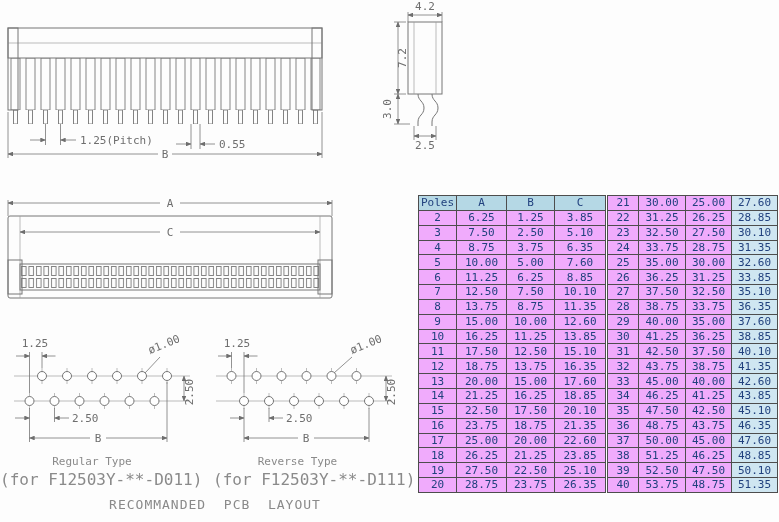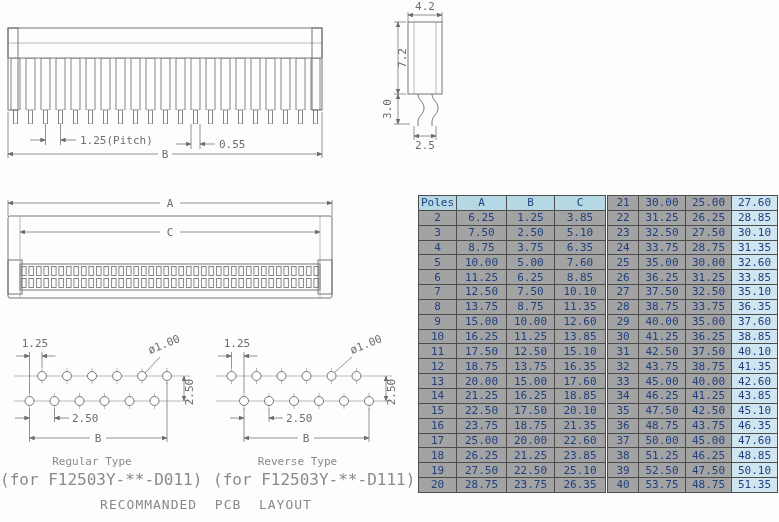--- a/index.html
+++ b/index.html
@@ -15,21 +15,21 @@
   .pt{stroke:var(--line);fill:none;stroke-width:0.9;}
   .cir{stroke:var(--line);fill:#ffffff;stroke-width:1;}
   .lbl{fill:#6e6e6e;stroke:none;font-family:"DejaVu Sans Mono",monospace;font-size:11px;}
   
   .cap{position:absolute;color:#8a8a8a;text-align:center;white-space:pre;
        font-family:"DejaVu Sans Mono",monospace;}
   .cap.t1{font-size:11px;}
   .cap.t2{font-size:16px;}
   .cap.foot{font-size:13px;letter-spacing:1px;}
   
-  .spec{position:absolute;border-collapse:collapse;table-layout:fixed;background:#a3a3a3;padding-left:25px;}
+  .spec{position:absolute;border-collapse:collapse;table-layout:fixed;background:#f0abfc;padding-left:25px;}
   .spec td,.spec th{
     border:1px solid #4d4d4d;font-family:"DejaVu Sans Mono",monospace;
     font-size:11px;font-weight:normal;color:var(--table-text);
     text-align:center;vertical-align:middle;height:13.85px;padding:0;overflow:hidden;
   }
   .spec th{background:var(--header-bg);}
   .spec td.tint{background:var(--tint-bg);margin-top:48px;}
 </style>
 </head>
 <body>
@@ -249,21 +249,21 @@
   <line class="dim" x1="165" y1="78" x2="165" y2="112"></line>
   <line class="dim" x1="40" y1="108" x2="94" y2="108" marker-start="url(#mkE)"></line>
   <line class="dim" x1="110" y1="108" x2="165" y2="108" marker-end="url(#mkE)"></line>
   <text class="lbl" x="102" y="112" text-anchor="middle">B</text>
 </svg>
 
 <div class="cap t1" style="left:12px;top:455px;width:160px">Regular Type</div>
 <div class="cap t2" style="left:0;top:470px;width:185px">(for F12503Y-**-D011)</div>
 <div class="cap t1" style="left:215px;top:455px;width:165px">Reverse Type</div>
 <div class="cap t2" style="left:213px;top:470px;width:185px">(for F12503Y-**-D111)</div>
-<div class="cap foot" style="left:56px;top:497px;width:300px">RECOMMANDED  PCB  LAYOUT</div>
+<div class="cap foot" style="left:65px;top:497px;width:300px">RECOMMANDED  PCB  LAYOUT</div>
 
 <table class="spec" id="tbl-left" style="left:418px;top:195px;width:187px">
   <colgroup>
       <col style="width:38px">
       <col style="width:50px">
       <col style="width:48px">
       <col style="width:51px">
     </colgroup>
   <thead>
     <tr>

